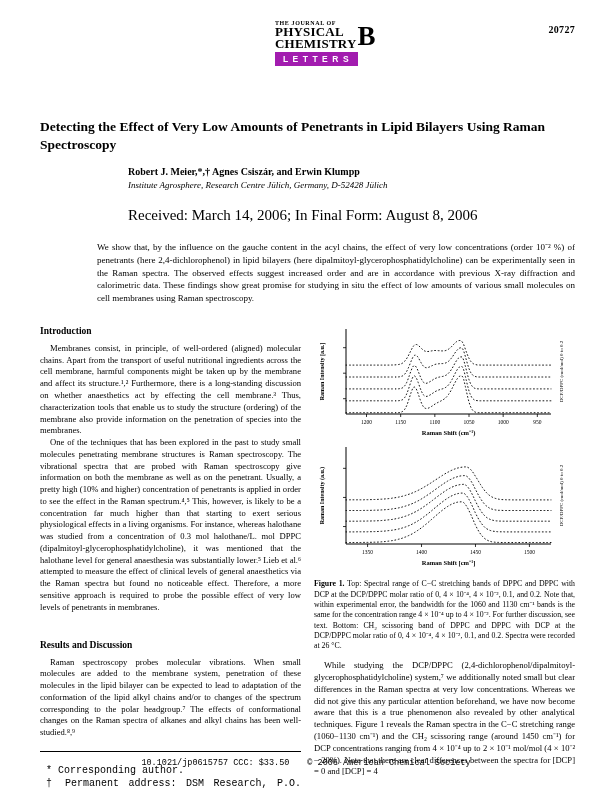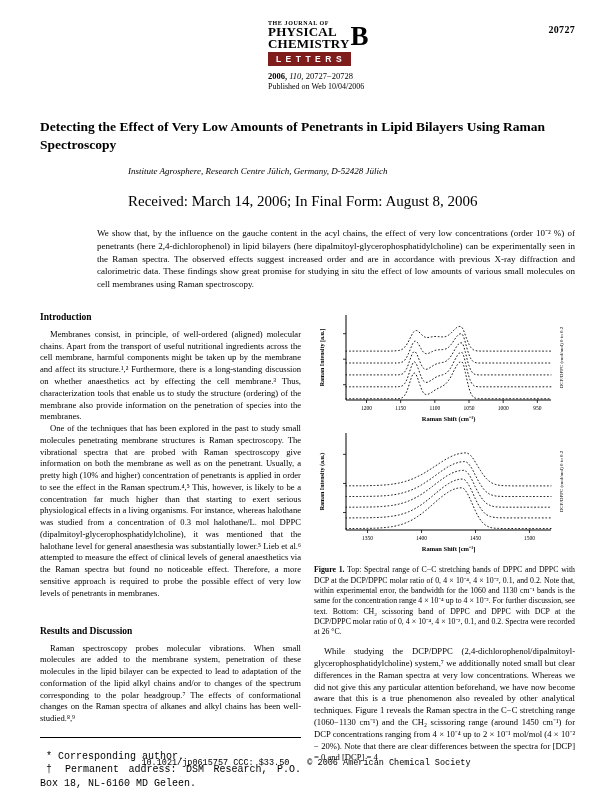--- a/index.html
+++ b/index.html
@@ -5,26 +5,26 @@
   html,body{margin:0;padding:0;background:#e8e8e8;}
   .page{
     width:612px;height:792px;background:#ffffff;color:#000;
     font-family:"Liberation Serif", serif;
     position:relative;box-sizing:border-box;
     padding:20px 37px 0 40px;overflow:hidden;margin:0 auto;
   }
   
   .masthead{position:relative;height:84px;}
   .pageno{position:absolute;right:0;top:4px;font-weight:bold;font-size:10px;letter-spacing:.3px;}
-  .logo-wrap{position:absolute;left:228px;top:0;text-align:left;}
+  .logo-wrap{position:absolute;left:235px;top:0;text-align:left;}
   .jof{font-size:6px;font-weight:bold;letter-spacing:.6px;line-height:1;}
   .logo-row{display:flex;align-items:flex-start;}
   .logo-names{font-weight:bold;font-size:13px;line-height:.92;letter-spacing:.2px;}
   .big-b{font-weight:bold;font-size:27px;line-height:.78;margin-left:1px;}
-  .letters{background:#7f1d1d;color:#fff;font-family:"Liberation Sans",sans-serif;
+  .letters{background:#a21caf;color:#fff;font-family:"Liberation Sans",sans-serif;
     font-weight:bold;font-size:8.5px;letter-spacing:4.5px;padding:2px 2px 2px 5px;
     margin-top:2px;width:76px;text-align:center;}
   .cite{font-size:8.5px;margin-top:5px;line-height:1.35;}
   .cite .yr{font-weight:bold;}
   .cite .vol{font-style:italic;}
   .pub{font-size:8px;}
   
   .title{font-size:13.5px;font-weight:bold;line-height:1.3;margin-top:14px;width:520px;}
   .byline{margin-left:88px;margin-top:13px;}
   .authors{font-size:10px;font-weight:bold;}
@@ -59,31 +59,26 @@
     <div class="logo-wrap">
       <div class="jof">THE JOURNAL OF</div>
       <div class="logo-row">
         <div class="logo-names">
           <div>PHYSICAL</div>
           <div>CHEMISTRY</div>
         </div>
         <div class="big-b">B</div>
       </div>
       <div class="letters">LETTERS</div>
-      <div class="cite">
-        <span class="yr">2006,</span>
-        <span class="vol">110,</span>
-        <span>20727−20728</span>
-        <div class="pub">Published on Web 10/04/2006</div>
-      </div>
     </div>
   </div>
 
   <div class="title">Detecting the Effect of Very Low Amounts of Penetrants in Lipid Bilayers Using Raman Spectroscopy</div>
   <div class="byline">
+    <div class="authors">Robert J. Meier,*,† Agnes Csiszár, and Erwin Klumpp</div>
     <div class="affil">Institute Agrosphere, Research Centre Jülich, Germany, D-52428 Jülich</div>
     <div class="received">Received: March 14, 2006; In Final Form: August 8, 2006</div>
   </div>
 
   <div class="abstract">We show that, by the influence on the gauche content in the acyl chains, the effect of very low concentrations (order 10⁻² %) of penetrants (here 2,4-dichlorophenol) in lipid bilayers (here dipalmitoyl-glycerophosphatidylcholine) can be experimentally seen in the Raman spectra. The observed effects suggest increased order and are in accordance with previous X-ray diffraction and calorimetric data. These findings show great promise for studying in situ the effect of low amounts of various small molecules on cell membranes using Raman spectroscopy.</div>
 
   <div class="columns">
 
     <div class="col">
       <h3>Introduction</h3>

